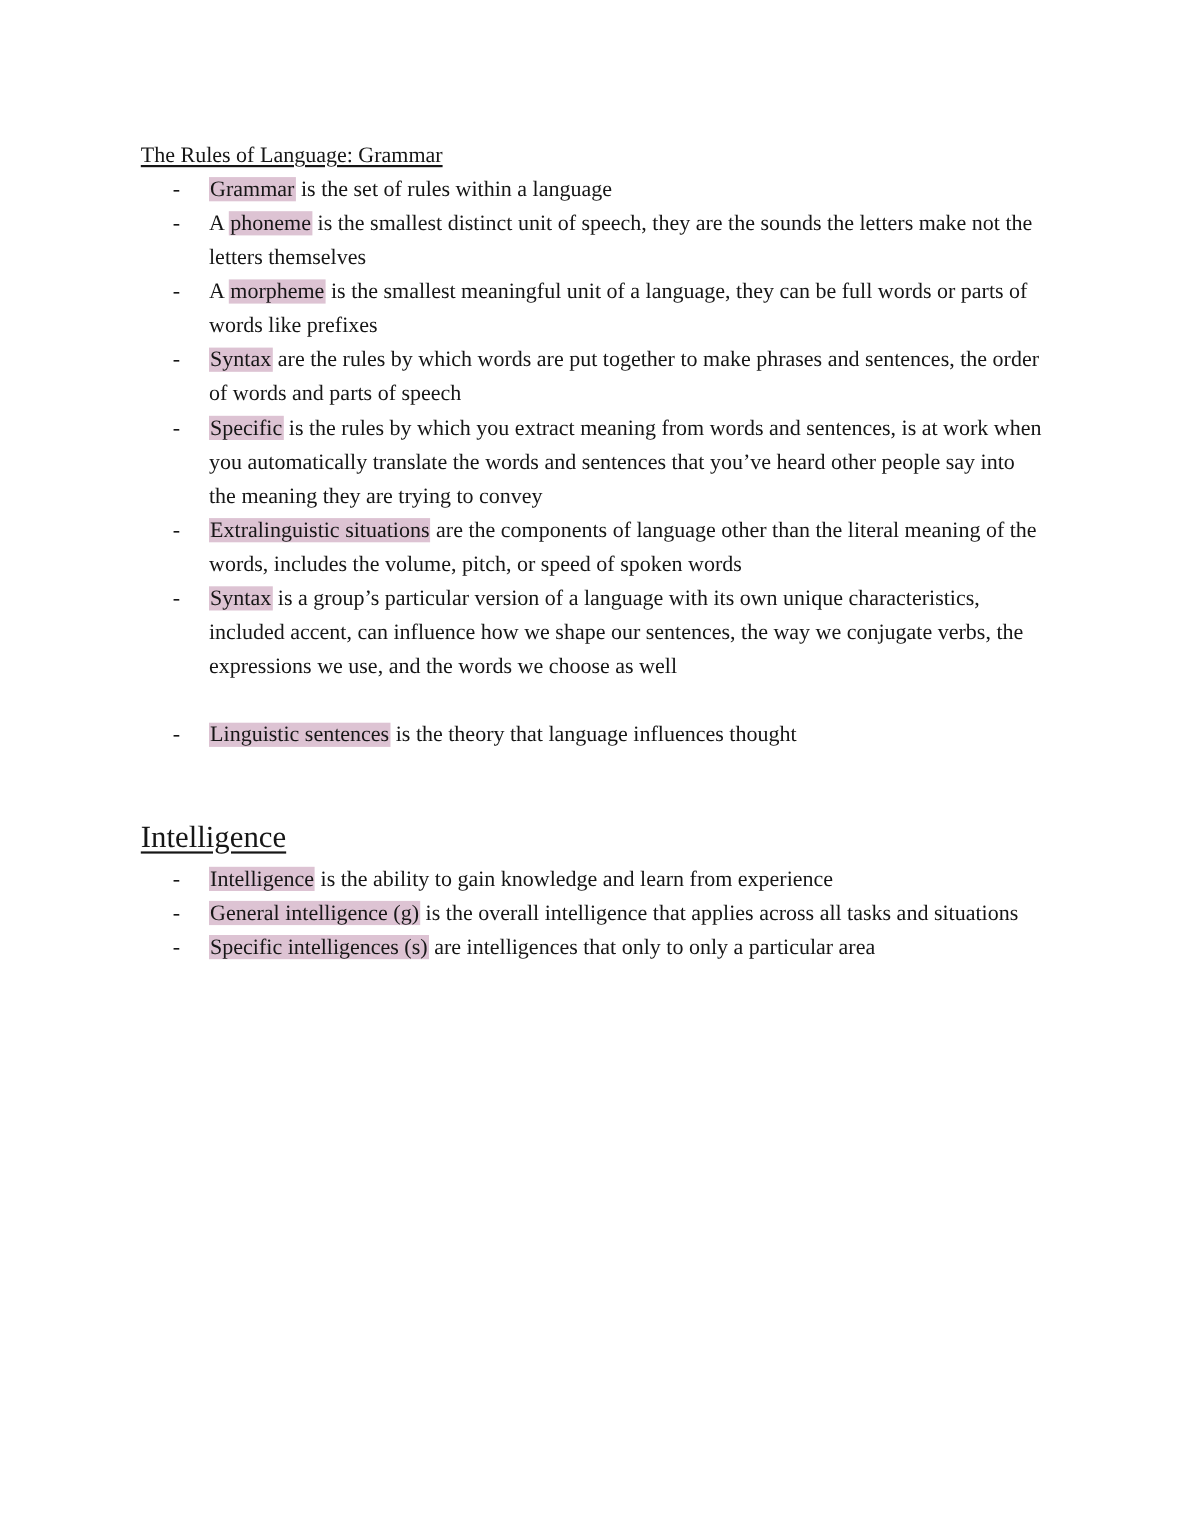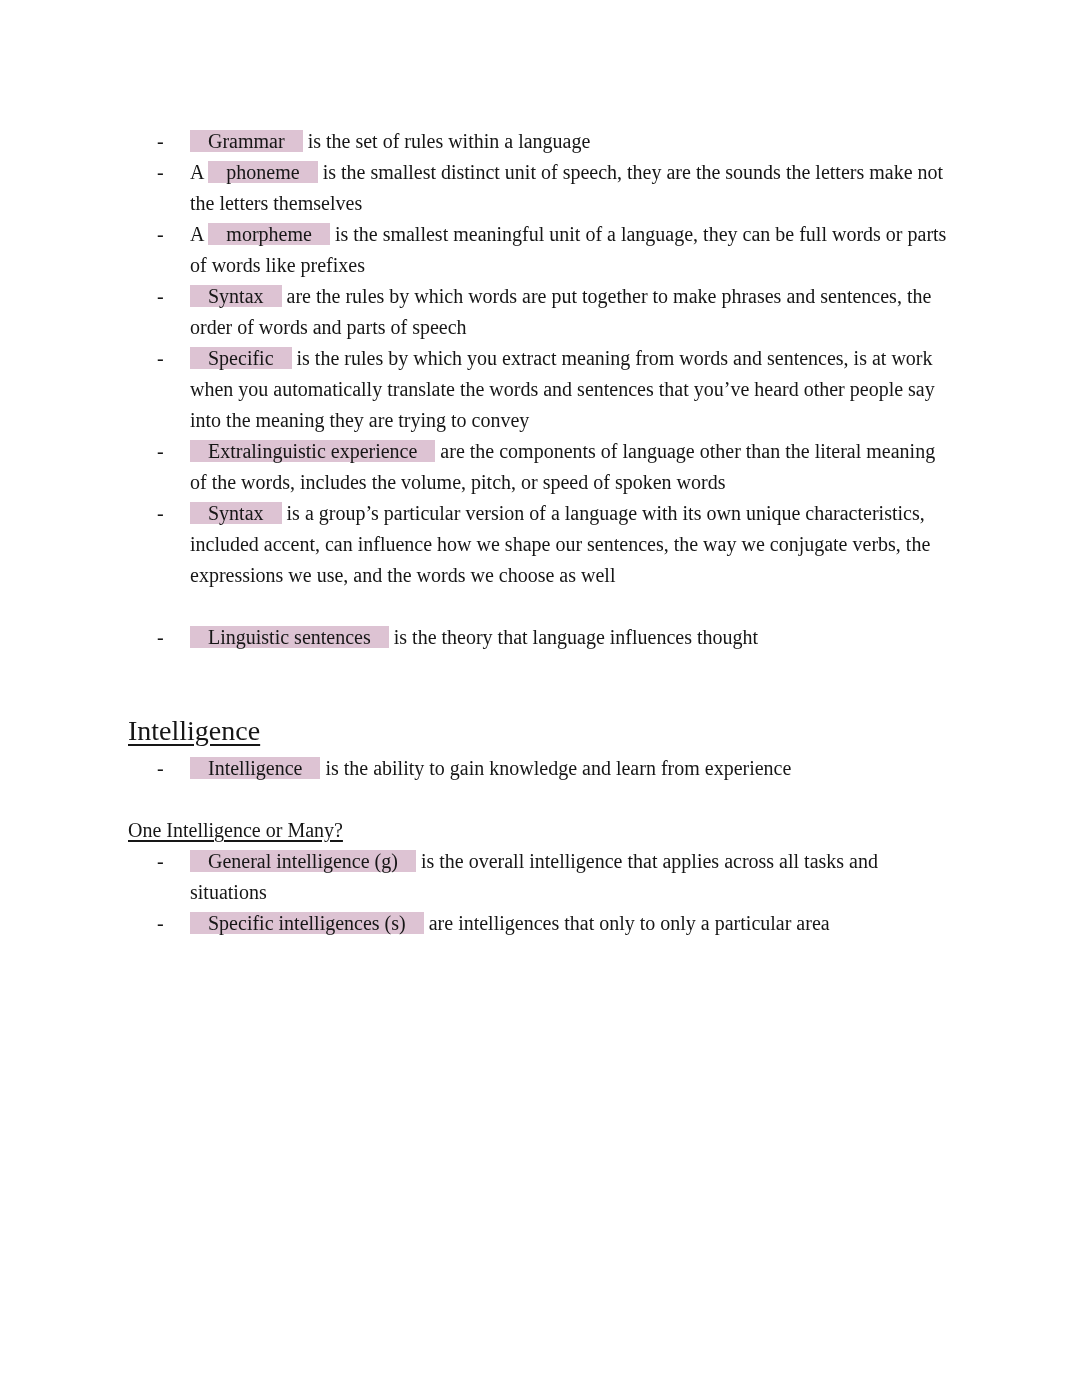--- a/index.html
+++ b/index.html
@@ -43,30 +43,31 @@
   }
   .text {
     flex: 1 1 auto;
     font-size: 20px;
     line-height: 31px;
     max-width: 758px;
   }
   mark.hl {
     background: var(--hl, #ddc3d3);
     color: inherit;
-    padding: 0 18px;
+    padding: 0 1px;
   }
   .mt-blank { margin-top: 31px; }
 </style>
 </head>
 <body>
 
 <div class="doc">
 
   <div>
+    <h3 class="h-small">The Rules of Language: Grammar</h3>
     <div class="list">
 
       <div class="item">
         <span class="marker">-</span>
         <div class="text"><span></span><mark class="hl">Grammar</mark><span> is the set of rules within a language</span></div>
       </div>
 
       <div class="item">
         <span class="marker">-</span>
         <div class="text"><span>A </span><mark class="hl">phoneme</mark><span> is the smallest distinct unit of speech, they are the sounds the letters make not the letters themselves</span></div>
@@ -82,21 +83,21 @@
         <div class="text"><span></span><mark class="hl">Syntax</mark><span> are the rules by which words are put together to make phrases and sentences, the order of words and parts of speech</span></div>
       </div>
 
       <div class="item">
         <span class="marker">-</span>
         <div class="text"><span></span><mark class="hl">Specific</mark><span> is the rules by which you extract meaning from words and sentences, is at work when you automatically translate the words and sentences that you’ve heard other people say into the meaning they are trying to convey</span></div>
       </div>
 
       <div class="item">
         <span class="marker">-</span>
-        <div class="text"><span></span><mark class="hl">Extralinguistic experience</mark><span> are the components of language other than the literal meaning of the words, includes the volume, pitch, or speed of spoken words</span></div>
+        <div class="text"><span></span><mark class="hl">Extralinguistic situations</mark><span> are the components of language other than the literal meaning of the words, includes the volume, pitch, or speed of spoken words</span></div>
       </div>
 
       <div class="item">
         <span class="marker">-</span>
         <div class="text"><span></span><mark class="hl">Syntax</mark><span> is a group’s particular version of a language with its own unique characteristics, included accent, can influence how we shape our sentences, the way we conjugate verbs, the expressions we use, and the words we choose as well</span></div>
       </div>
     </div>
 
     <div class="list mt-blank">
       <div class="item">
@@ -110,21 +111,20 @@
     <h1 class="h-large">Intelligence</h1>
     <div class="list">
       <div class="item">
         <span class="marker">-</span>
         <div class="text"><span></span><mark class="hl">Intelligence</mark><span> is the ability to gain knowledge and learn from experience</span></div>
       </div>
     </div>
   </div>
 
   <div>
-    <h3 class="h-small mt-blank">One Intelligence or Many?</h3>
     <div class="list">
       <div class="item">
         <span class="marker">-</span>
         <div class="text"><span></span><mark class="hl">General intelligence (g)</mark><span> is the overall intelligence that applies across all tasks and situations</span></div>
       </div>
       <div class="item">
         <span class="marker">-</span>
         <div class="text"><span></span><mark class="hl">Specific intelligences (s)</mark><span> are intelligences that only to only a particular area</span></div>
       </div>
     </div>

